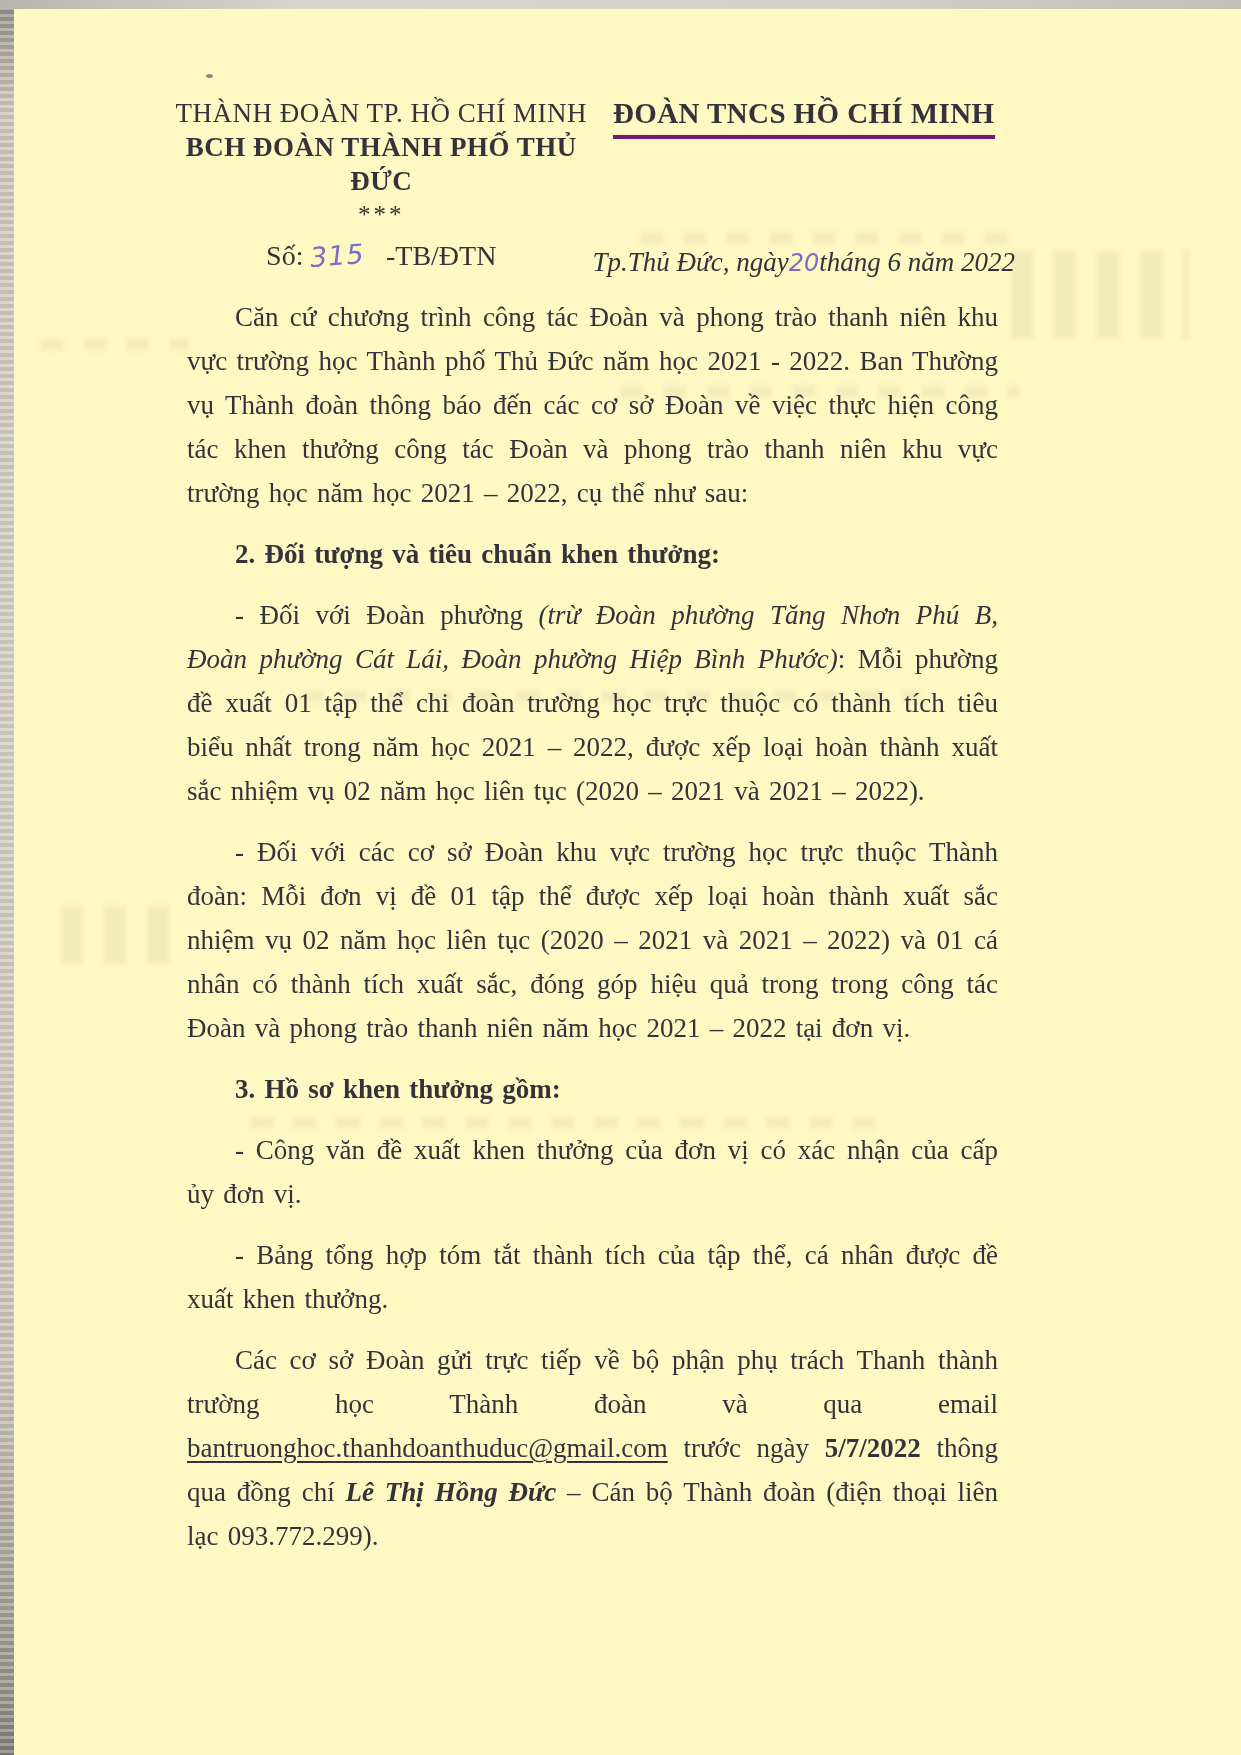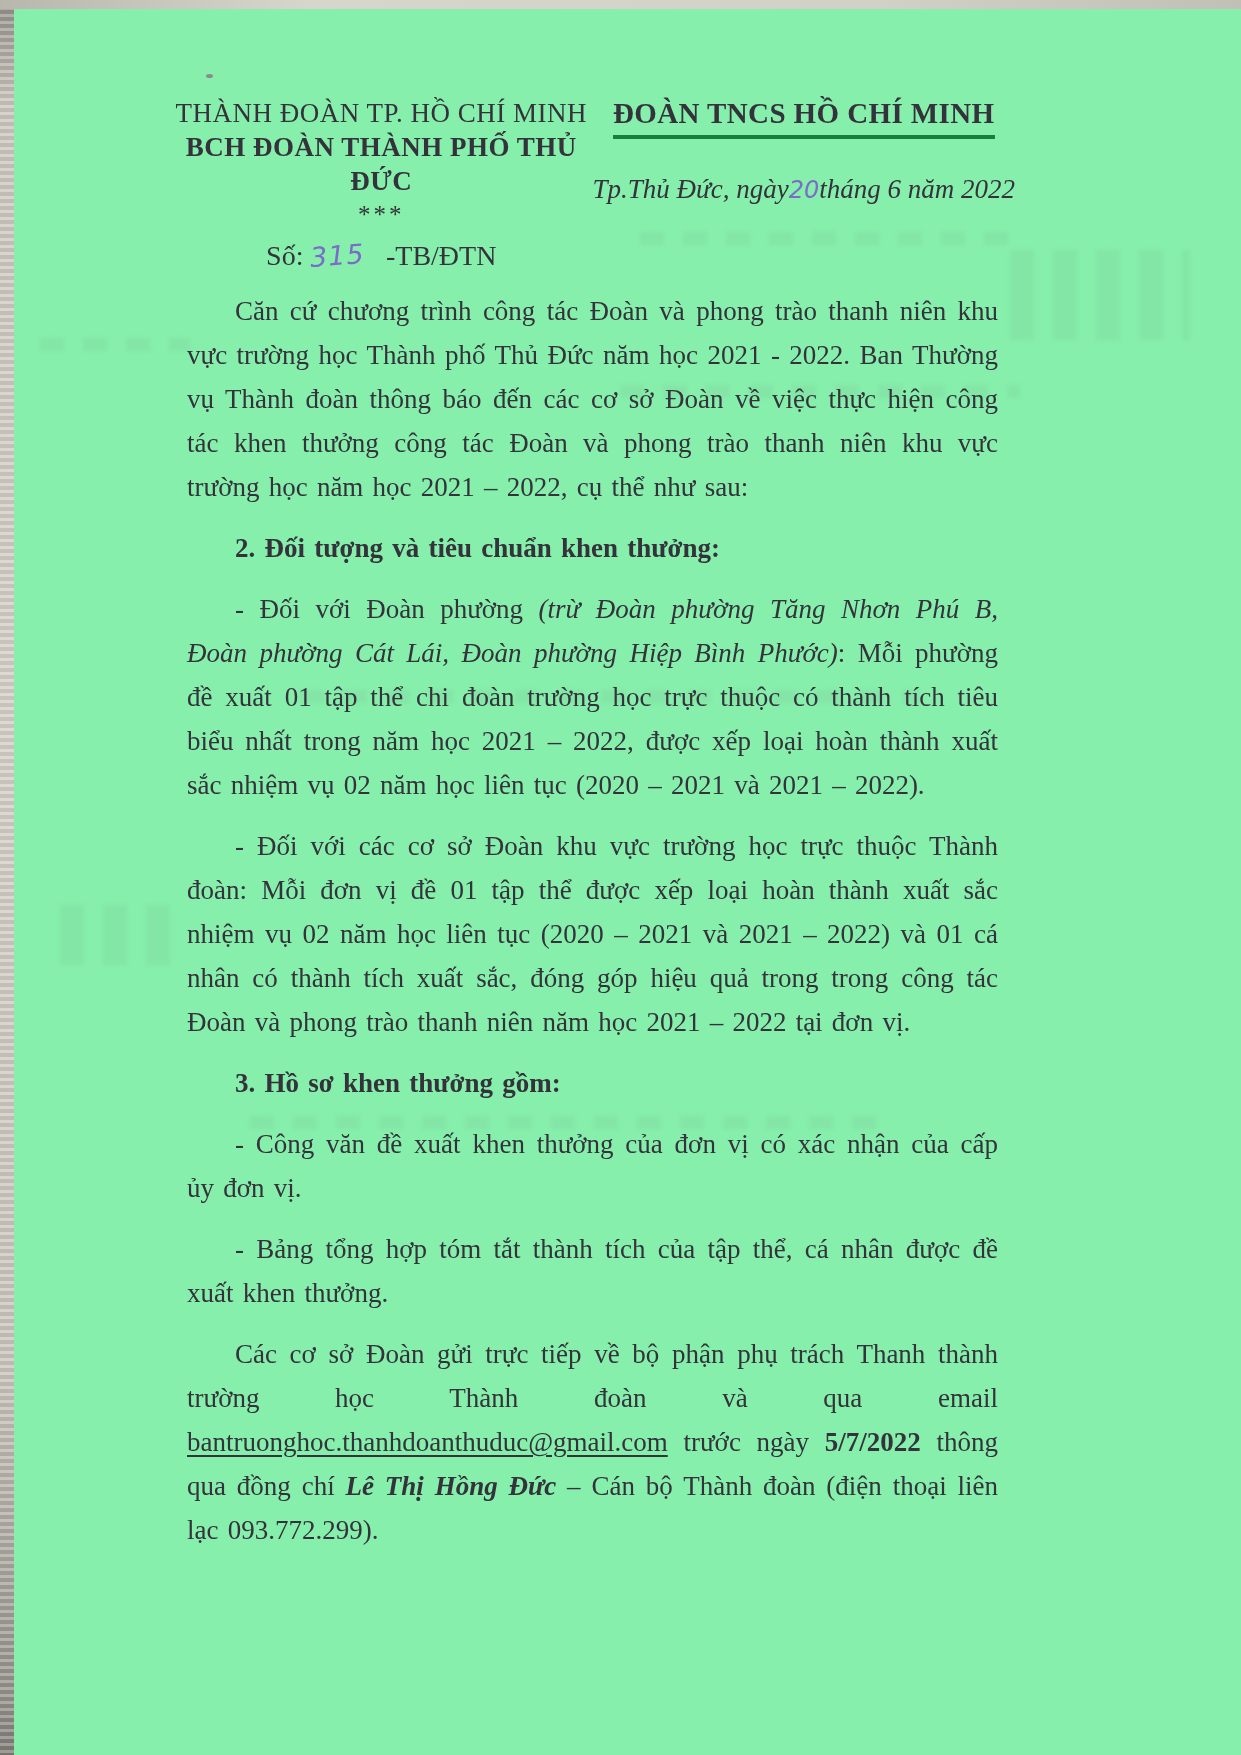--- a/index.html
+++ b/index.html
@@ -1,19 +1,19 @@
 <!DOCTYPE html>
 <html><head>
 <meta charset="utf-8">
 <style>
   html,body{margin:0;padding:0;background:#9a978f;}
   .scan-page{
     position:relative;
     width:1241px;height:1755px;
-    background:#86efac;
+    background:#fef9c3;
     overflow:hidden;
     font-family:"Liberation Serif","DejaVu Serif",serif;
     color:#34323a;
   }
   
   .edge-left{
     position:absolute;left:0;top:0;width:14px;height:1755px;
     background:linear-gradient(180deg,#8f8c85 0%,#c9c5bc 6%,#d2cec5 40%,#c7c3ba 78%,#918e87 97%,#7d7a74 100%);
   }
   .edge-left::after{
@@ -40,23 +40,23 @@
   .number-line{font-size:28px;margin-top:10px;}
   .handwriting{
     color:#7b6cc8;
     font-family:"DejaVu Sans",sans-serif;
     font-style:italic;font-size:27px;letter-spacing:1px;
     display:inline-block;transform:rotate(-4deg);
   }
   .number-suffix{margin-left:14px;}
   .union-name{
     display:inline-block;font-size:29px;font-weight:bold;letter-spacing:.4px;
-    border-bottom:4px solid #15803d;padding-bottom:5px;line-height:34px;
+    border-bottom:4px solid #701a75;padding-bottom:5px;line-height:34px;
   }
-  .date-line{font-style:italic;font-size:27px;margin-top:35px;white-space:nowrap;}
+  .date-line{font-style:italic;font-size:27px;margin-top:108px;white-space:nowrap;}
   .date-line .handwriting{font-size:24px;transform:rotate(0deg);letter-spacing:0;}
   .title-block{text-align:center;margin-top:26px;}
   .notice-title{font-size:40px;font-weight:bold;letter-spacing:1px;line-height:46px;}
   .subject{font-size:28px;font-weight:bold;line-height:37px;}
   .separator{font-size:24px;font-weight:bold;letter-spacing:1px;line-height:26px;margin-top:6px;color:#4a484e;}
   .doc-body{margin-top:16px;font-size:27px;line-height:44px;text-align:justify;word-spacing:2.5px;}
   .doc-body p{margin:17px;text-indent:48px;}
   .b{font-weight:bold;}
   .i{font-style:italic;}
   .bi{font-weight:bold;font-style:italic;}

